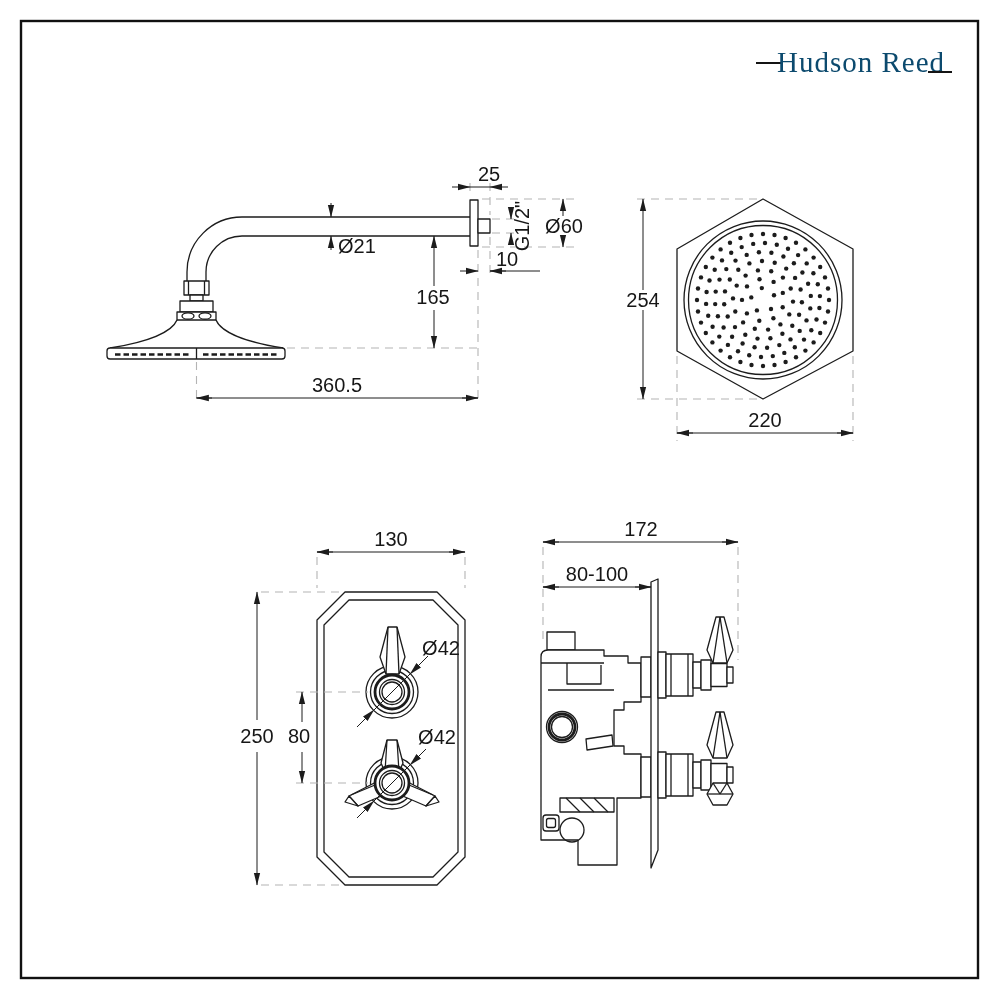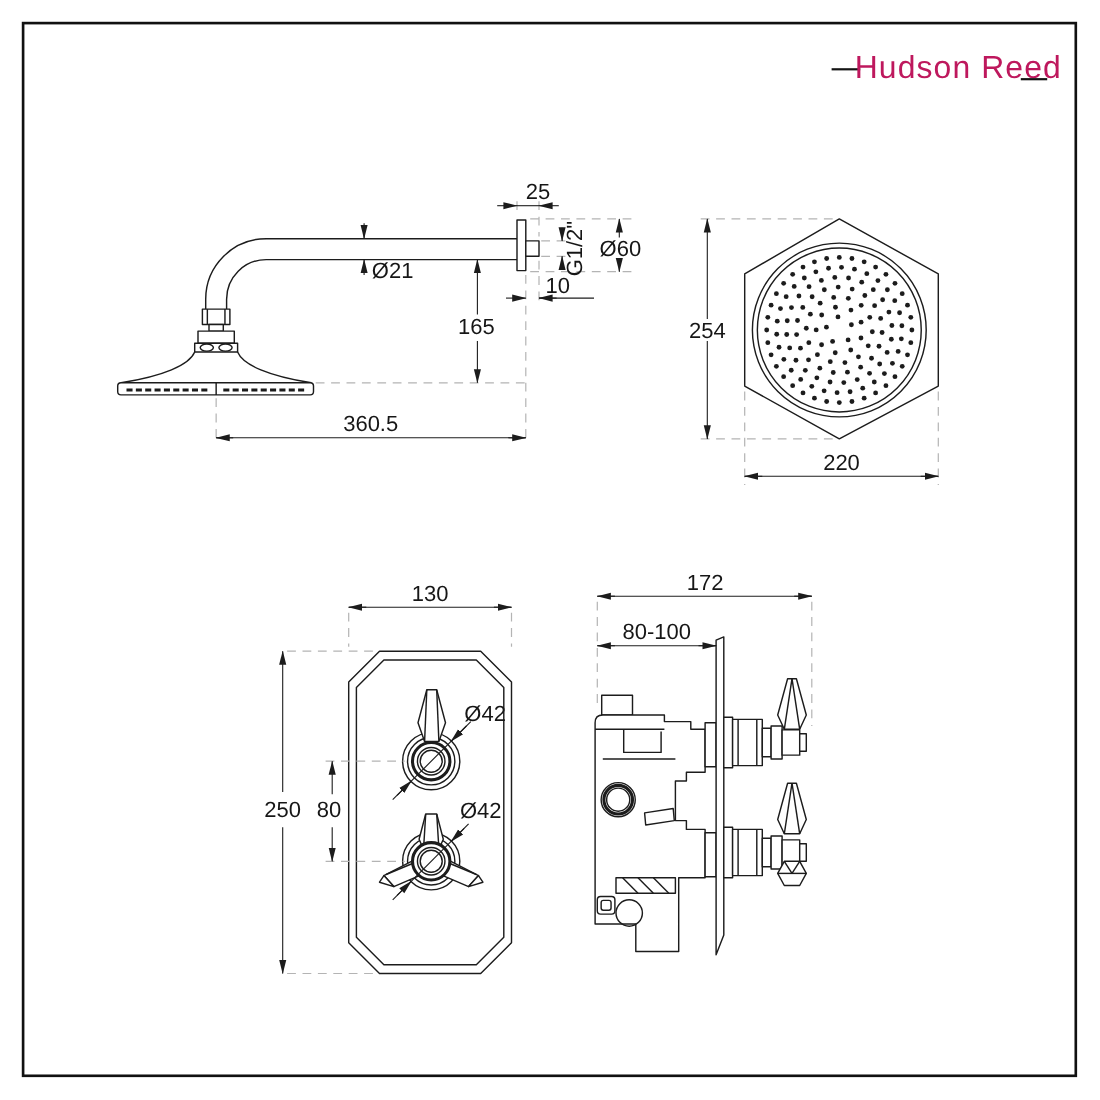--- a/index.html
+++ b/index.html
@@ -1,19 +1,19 @@
 <!DOCTYPE html>
 <html><head>
 <meta charset="utf-8">
 <style>
   html,body{margin:0;padding:0;background:#fff;}
   .page{position:relative;width:1000px;height:1000px;background:#fff;overflow:hidden;
         font-family:"Liberation Sans",sans-serif;}
-  .logo-text{position:absolute;left:777px;top:46px;font-family:Liberation Sans, sans-serif;
-             font-size:29px;letter-spacing:1px;color:#be185d;white-space:nowrap;}
+  .logo-text{position:absolute;left:777px;top:46px;font-family:Liberation Serif, serif;
+             font-size:29px;letter-spacing:1px;color:#0c4a6e;white-space:nowrap;}
   .logo-line-left{position:absolute;left:756px;top:62px;width:26px;height:2px;background:#141414;}
   .logo-line-right{position:absolute;left:928px;top:71px;width:24px;height:2px;background:#141414;}
   svg{position:absolute;left:0;top:0;}
   .ln{stroke:#1c1c1c;stroke-width:1.3;fill:none;stroke-linejoin:round;}
   .lnf{stroke:#1c1c1c;stroke-width:1.3;fill:#fff;stroke-linejoin:round;}
   .thick{stroke-width:2.8;}
   .dim{stroke:#1c1c1c;stroke-width:1;fill:none;}
   .ae{marker-end:url(#ah);}
   .dash{stroke:#b4b4b4;stroke-width:1.1;stroke-dasharray:8 6;fill:none;}
   .nozzle{stroke:#1c1c1c;stroke-width:2.6;stroke-dasharray:5.5 3;stroke-linecap:butt;}

